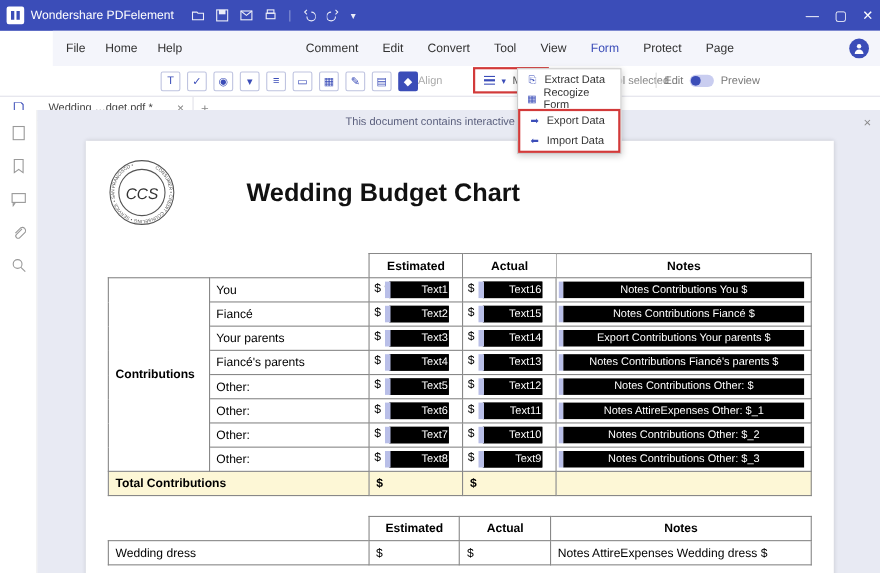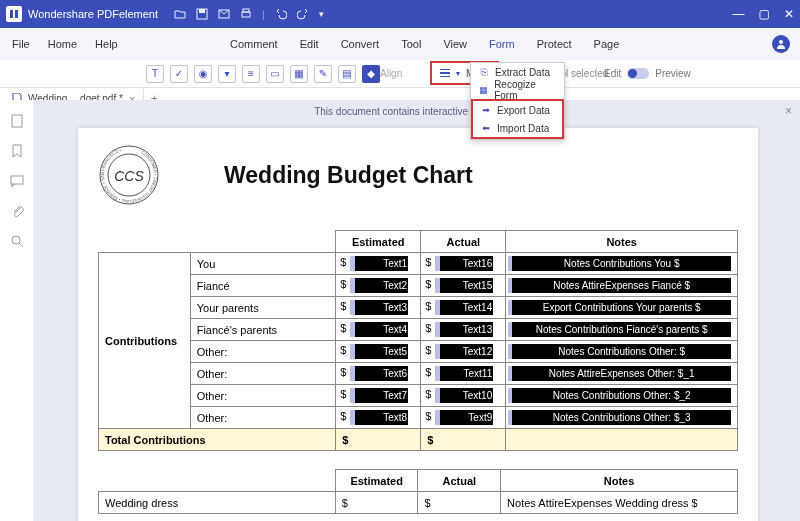--- a/index.html
+++ b/index.html
@@ -8,21 +8,21 @@
 .titlebar { height:28px; background:#3b4db8; display:flex; align-items:center; color:#fff; font-size:11px; padding:0 6px; }
 .titlebar .logo-sq { width:16px; height:16px; background:#fff; border-radius:2px; display:flex; align-items:center; justify-content:center; margin-right:6px; }
 .titlebar .logo-sq svg { width:10px; height:10px; }
 .titlebar .title { flex:0 0 auto; margin-right:10px; }
 .titlebar .tb-icons { display:flex; gap:10px; margin-left:6px; }
 .titlebar .tb-icons span { opacity:.9; cursor:pointer; display:flex; align-items:center; }
 .titlebar .spacer { flex:1; }
 .titlebar .winbtns { display:flex; gap:14px; margin-left:10px; }
 .titlebar .winbtns span { cursor:pointer; font-size:12px; }
 
-.menubar { height:22px; background:#f4f5fb; display:flex; align-items:center; font-size:11px; color:#333; padding:16px 6px; position:relative; }
+.menubar { height:22px; background:#f4f5fb; display:flex; align-items:center; font-size:11px; color:#333; padding:16px 6px; position:relative;margin-left:48px; }
 .menubar .left { display:flex; gap:18px; margin-left:6px; }
 .menubar .center { position:absolute; left:230px; display:flex; gap:22px; }
 .menubar .center span, .menubar .left span { cursor:pointer; }
 .menubar .active { color:#3b4db8; }
 .menubar .avatar { position:absolute; right:10px; width:18px; height:18px; border-radius:50%; background:#3b4db8; display:flex; align-items:center; justify-content:center; color:#fff; font-size:10px; }
 
 .toolbar { height:28px; background:#fff; border-bottom:1px solid #e2e2ea; display:flex; align-items:center; font-size:10px; color:#555; padding:0 6px; position:relative; }
 .toolbar .tgroup { display:flex; gap:6px; margin-left:140px; }
 .toolbar .tbtn { width:18px; height:18px; border:1px solid #bfc4e0; border-radius:2px; display:flex; align-items:center; justify-content:center; color:#3b4db8; font-size:10px; cursor:pointer; }
 .toolbar .more-box { position:absolute; left:430px; top:1px; height:24px; border:2px solid #d23a3a; display:flex; align-items:center; padding:0 8px; gap:6px; cursor:pointer; }
@@ -30,21 +30,21 @@
 .toolbar .more-box .ham i { width:10px; height:1.5px; background:#3b4db8; display:block; }
 .toolbar .sep1 { position:absolute; left:502px; top:6px; width:1px; height:14px; background:#ddd; }
 .toolbar .keep { position:absolute; left:512px; display:flex; align-items:center; gap:4px; color:#888; }
 .toolbar .keep .cb { width:10px; height:10px; border:1px solid #888; display:flex; align-items:center; justify-content:center; font-size:8px; color:#3b4db8; }
 .toolbar .sep2 { position:absolute; left:596px; top:6px; width:1px; height:14px; background:#ddd; }
 .toolbar .editgrp { position:absolute; left:604px; display:flex; align-items:center; gap:6px; color:#777; }
 .toolbar .switch { width:22px; height:11px; background:#c9cdf0; border-radius:6px; position:relative; }
 .toolbar .switch::after { content:""; position:absolute; left:1px; top:1px; width:9px; height:9px; background:#3b4db8; border-radius:50%; }
 
 .tabbar { height:22px; background:#fff; border-bottom:1px solid #e2e2ea; display:flex; align-items:center; font-size:10px; padding-left:4px; }
-.tabbar .tab { height:22px; display:flex; align-items:center; padding:0 8px; border-right:1px solid #e2e2ea; gap:6px; color:#444; }
+.tabbar .tab { height:22px; display:flex; align-items:center; padding:0 8px; border-right:1px solid #e2e2ea; gap:22px; color:#444; }
 .tabbar .tab .x { color:#888; cursor:pointer; font-size:11px; }
 .tabbar .plus { width:20px; text-align:center; color:#888; cursor:pointer; font-size:12px; }
 
 .workarea { position:absolute; top:100px; left:0; right:0; bottom:0; display:flex; }
 .sidebar { width:34px; background:#fff; border-right:1px solid #eee; display:flex; flex-direction:column; align-items:center; gap:16px; padding-top:14px; color:#777; }
 .sidebar span { cursor:pointer; display:flex; }
 .canvas { flex:1; background:#e8eaf3; position:relative; overflow:hidden; }
 
 .notice { position:absolute; top:0; left:0; right:0; height:22px; background:#e8eaf3; display:flex; align-items:center; justify-content:center; font-size:10px; color:#5a5f7d; }
 .notice .ball { position:absolute; right:250px; width:10px; height:10px; background:#3b4db8; border-radius:50%; }
@@ -302,21 +302,21 @@
               <td class="dollar"><span class="d">$</span><span class="field">Text16</span></td>
               <td class="notes">
                 <span class="notesfield">Notes Contributions You $</span>
               </td>
             </tr>
             <tr>
               <td class="labelcell">Fiancé</td>
               <td class="dollar"><span class="d">$ 1</span><span class="field">Text2</span></td>
               <td class="dollar"><span class="d">$</span><span class="field">Text15</span></td>
               <td class="notes">
-                <span class="notesfield">Notes AttireExpenses Fiancé $</span>
+                <span class="notesfield">Notes Contributions Fiancé $</span>
               </td>
             </tr>
             <tr>
               <td class="labelcell">Your parents</td>
               <td class="dollar"><span class="d">$</span><span class="field">Text3</span></td>
               <td class="dollar"><span class="d">$</span><span class="field">Text14</span></td>
               <td class="notes">
                 <span class="notesfield">Export Contributions Your parents $</span>
               </td>
             </tr>

